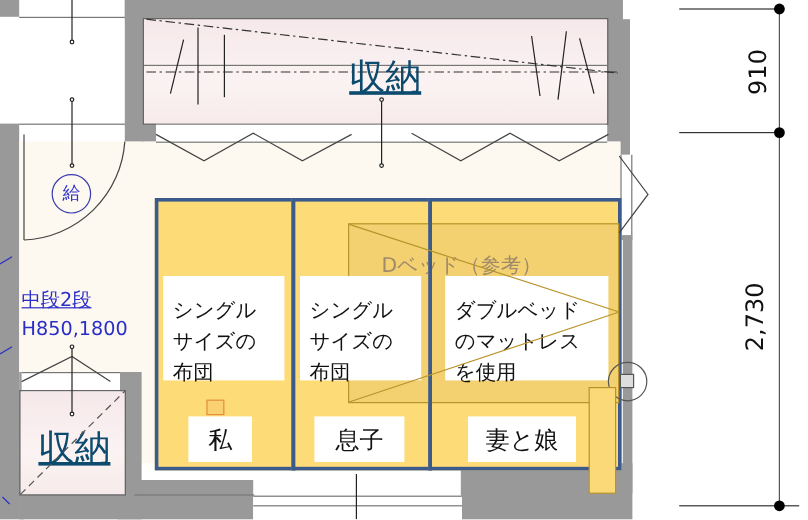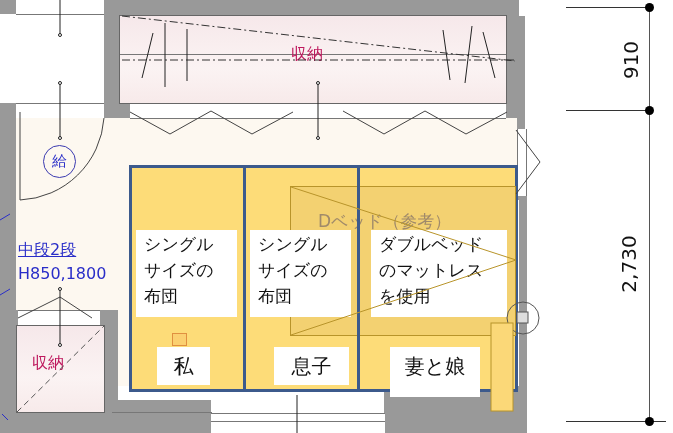--- a/index.html
+++ b/index.html
@@ -1,24 +1,24 @@
 <!DOCTYPE html>
 <html><head>
   <meta charset="utf-8">
   <style>
     html, body { margin: 0; padding: 0; }
     body { width: 673px; height: 433px; position: relative; overflow: hidden; background: #ffffff; font-family: "DejaVu Sans", sans-serif; }
     .abs { position: absolute; }
     .wall { position: absolute; background: #999999; }
     .floor { position: absolute; background: #fdf8f0; }
     .closet { position: absolute; background: linear-gradient(180deg, #f6e8ea 0%, #fbf3f3 60%, #f7eaea 100%); border: 1px solid #666; box-sizing: border-box; }
-    .big-label { position: absolute; font-size: 16px; color: #be185d; white-space: nowrap; }
+    .big-label { position: absolute; font-size: 30px; color: #0c4a6e; white-space: nowrap; text-decoration: underline; }
     .blue-text { position: absolute; color: #2a2ec8; font-size: 16px; white-space: nowrap; }
     .zone { position: absolute; background: #fddc78; border: 3px solid #3c5a8c; box-sizing: border-box; }
-    .note { position: absolute; background: #ffffff; font-size: 17px; line-height: 26px; color: #111; padding: 1px 8px; box-sizing: border-box; white-space: pre-line; }
+    .note { position: absolute; background: #ffffff; font-size: 17px; line-height: 26px; color: #111; padding: 16px 8px; box-sizing: border-box; white-space: pre-line; }
     .name-tag { position: absolute; background: #ffffff; font-size: 20px; color: #111; text-align: center; box-sizing: border-box; }
     .dim-text { position: absolute; font-size: 20px; color: #111; transform: rotate(-90deg); transform-origin: center; white-space: nowrap; }
     .dot { position: absolute; width: 9px; height: 9px; background: #000; border-radius: 50%; }
     svg { position: absolute; left: 0; top: 0; }
   </style>
 </head>
 <body>
 
 <div class="wall" style="left:0;top:0;width:16px;height:14px;"></div>
 <div class="wall" style="left:0;top:103px;width:16px;height:330px;"></div>
@@ -75,22 +75,22 @@
 <div class="note" style="left:250px;top:230px;width:101px;height:87px;">シングル
 サイズの
 布団</div>
 <div class="note" style="left:371px;top:230px;width:136px;height:87px;">ダブルベッド
 のマットレス
 を使用</div>
 
 <div class="abs" style="left:172px;top:333px;width:15px;height:13px;border:1px solid #e09040;background:#fbd070;box-sizing:border-box;"></div>
 
 <div class="name-tag" style="left:157px;top:347px;width:53px;height:38px;line-height:38px;">私</div>
-<div class="name-tag" style="left:274px;top:347px;width:75px;height:38px;line-height:38px;">息子</div>
-<div class="name-tag" style="left:390px;top:347px;width:90px;height:50px;line-height:38px;">妻と娘</div>
+<div class="name-tag" style="left:262px;top:347px;width:75px;height:38px;line-height:38px;">息子</div>
+<div class="name-tag" style="left:390px;top:347px;width:90px;height:38px;line-height:38px;">妻と娘</div>
 
 <div class="abs" style="left:43px;top:145px;width:33px;height:33px;border:1px solid #3a3ab0;border-radius:50%;box-sizing:border-box;text-align:center;line-height:31px;font-size:15px;color:#2a2ec8;">
   <span>給</span>
 </div>
 
 <div class="blue-text" style="left:18px;top:240px;text-decoration:underline;">中段2段</div>
 <div class="blue-text" style="left:18px;top:264px;">H850,1800</div>
 
 <div class="abs" style="left:649px;top:7px;width:1px;height:415px;background:#555;"></div>
 <div class="abs" style="left:566px;top:7px;width:84px;height:1px;background:#333;"></div>

